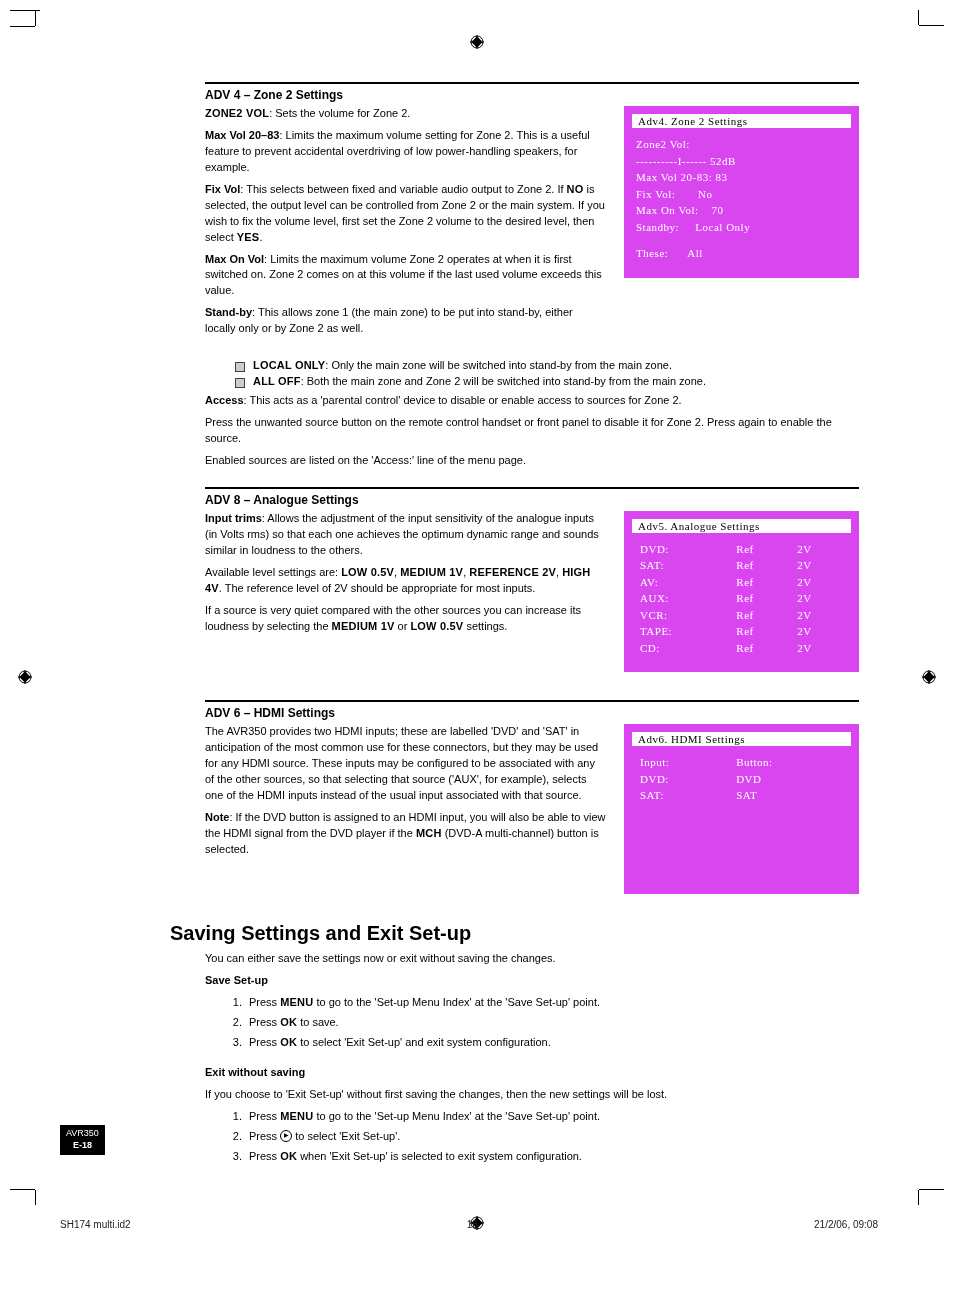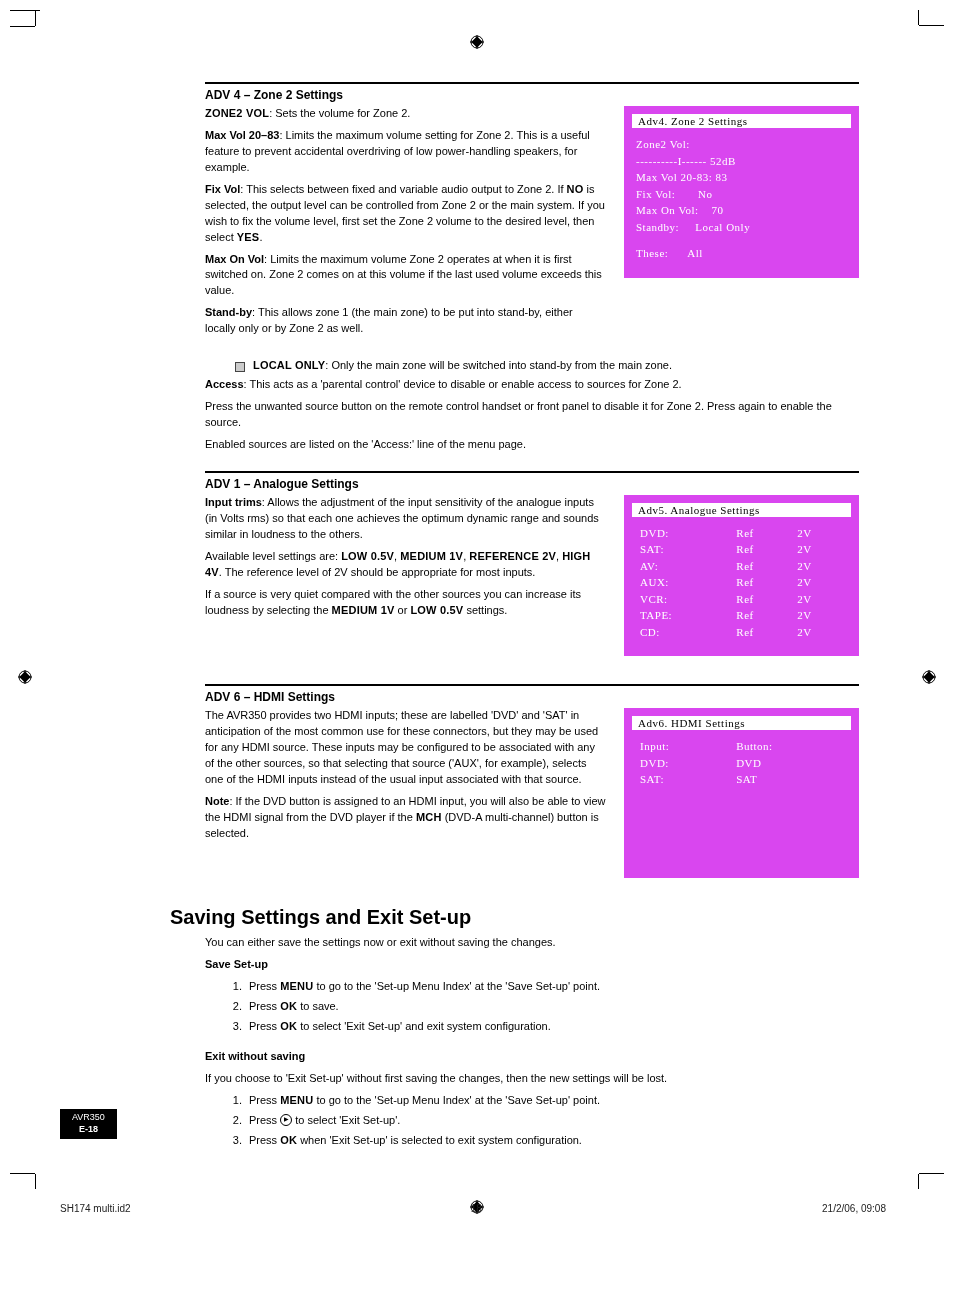--- a/index.html
+++ b/index.html
@@ -61,24 +61,24 @@
   ol.numbered { margin: 4px 0 8px 40px; }
   ol.numbered li { margin-bottom: 4px; padding-left: 4px; line-height:1.45;}
   .circle-right {
     display:inline-block; width:12px; height:12px; border:1px solid #000; border-radius:50%;
     text-align:center; line-height:10px; font-size:8px; vertical-align:middle; position:relative; top:-1px;
   }
   .circle-right::after{ content:"▶"; font-size:6px; position:relative; top:-1px;}
   .pagebadge {
     position: absolute; bottom: 90px; left: 60px;
     background: #000; color: #fff; font-size: 9px; text-align:center;
-    padding: 3px 12px; line-height:1.3;
+    padding: 3px 6px; line-height:1.3;
   }
   .footerline {
-    position:absolute; bottom: 15px; left: 60px; right: 68px;
+    position:absolute; bottom: 15px; left: 60px; right: 76px;
     display:flex; justify-content:space-between; font-size:10px; color:#222;
   }
 </style>
 </head>
 <body>
 
 <div class="crop-tl"></div>
 <div class="crop-tr"></div>
 <div class="crop-bl"></div>
 <div class="crop-br"></div>
@@ -126,29 +126,30 @@
         <div class="kv">----------I------ 52dB</div>
         <div class="kv">Max Vol 20-83: 83</div>
         <div class="kv">Fix Vol:       No</div>
         <div class="kv">Max On Vol:    70</div>
         <div class="kv">Standby:     Local Only</div>
         <div class="kv" style="margin-top:10px">These:      All</div>
       </div>
     </div>
     <ul class="square">
       <li><span class="sc">LOCAL ONLY</span><span>: Only the main zone will be switched into stand-by from the main zone.</span></li>
+      <li><span class="sc">ALL OFF</span><span>: Both the main zone and Zone 2 will be switched into stand-by from the main zone.</span></li>
     </ul>
     <div class="col-text">
       <p><span class="b">Access</span><span>: This acts as a 'parental control' device to disable or enable access to sources for Zone 2.</span></p>
       <p>Press the unwanted source button on the remote control handset or front panel to disable it for Zone 2. Press again to enable the source.</p>
       <p>Enabled sources are listed on the 'Access:' line of the menu page.</p>
     </div>
 
     <hr class="hr-top" style="margin-top:18px">
-    <div class="section-head">ADV 1 – Analogue Settings</div>
+    <div class="section-head">ADV 8 – Analogue Settings</div>
     <div class="row">
       <div class="col-text">
         <p><span class="b">Input trims</span><span>: Allows the adjustment of the input sensitivity of the analogue inputs (in Volts rms) so that each one achieves the optimum dynamic range and sounds similar in loudness to the others.</span></p>
         <p><span>Available level settings are: </span><span class="sc">LOW 0.5V</span><span>, </span><span class="sc">MEDIUM 1V</span><span>, </span><span class="sc">REFERENCE 2V</span><span>, </span><span class="sc">HIGH 4V</span><span>. The reference level of 2V should be appropriate for most inputs.</span></p>
         <p><span>If a source is very quiet compared with the other sources you can increase its loudness by selecting the </span><span class="sc">MEDIUM 1V</span><span> or </span><span class="sc">LOW 0.5V</span><span> settings.</span></p>
       </div>
       <div class="osd" style="min-height:150px">
         <span class="osd-title">Adv5. Analogue Settings</span>
         <table>
           <tbody>

